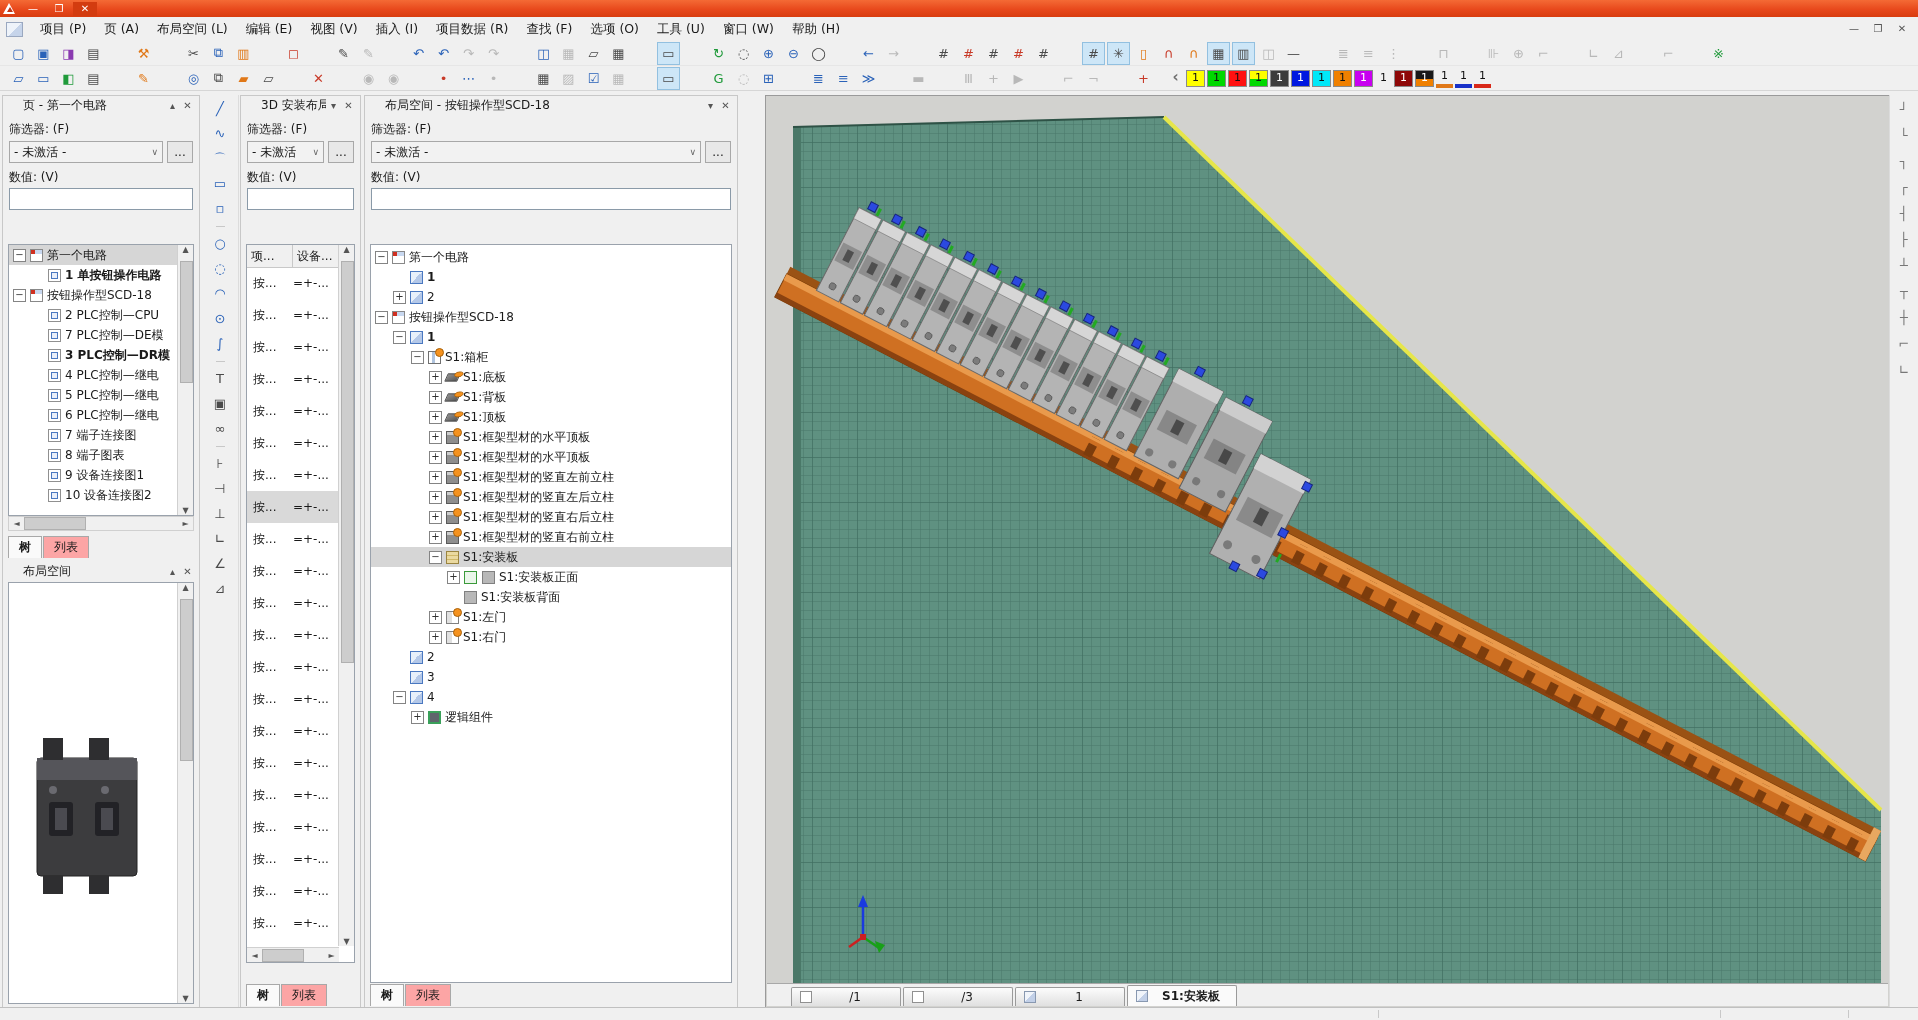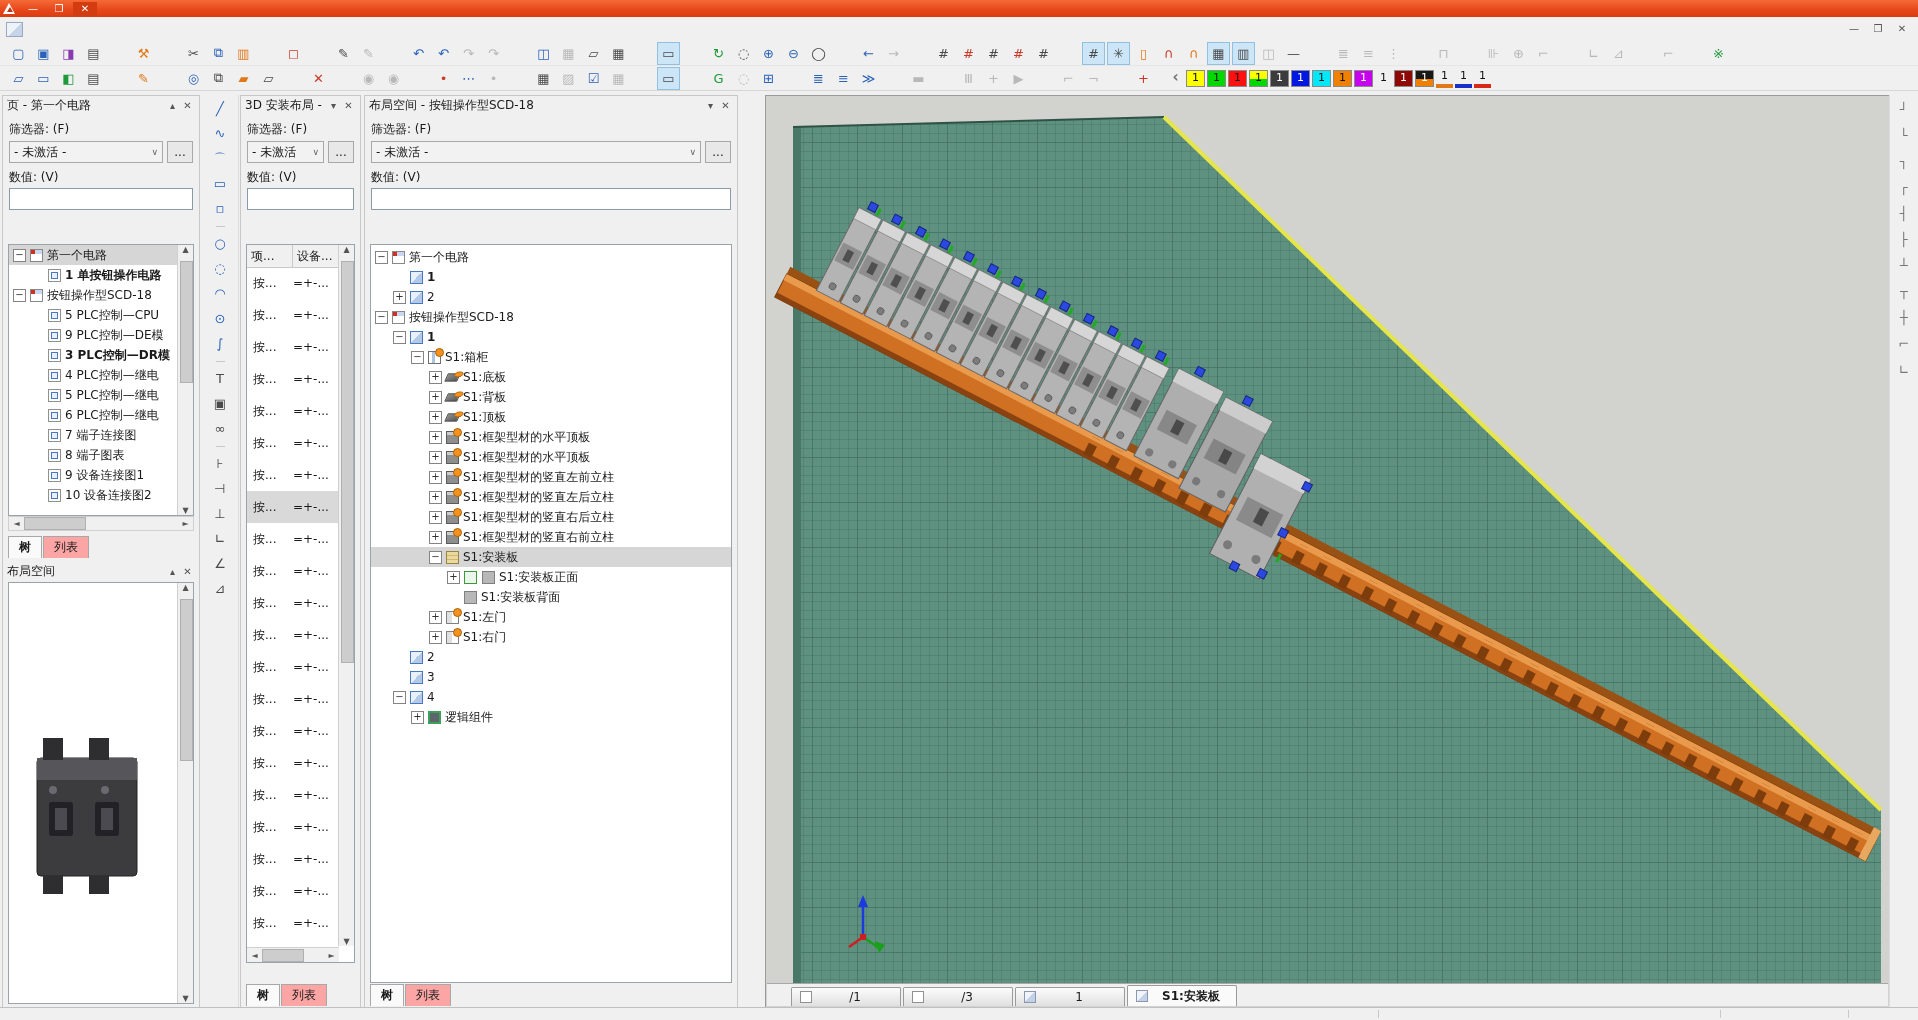--- a/index.html
+++ b/index.html
@@ -45,21 +45,21 @@
   .cbtn.c-blackorange{background:linear-gradient(180deg,#181818 54%,#f08000 54%);color:#fff;}
   .cbtn.c-ul{border:none;background:transparent;}
   .cbtn.c-ul-o{border:none;background:transparent;border-bottom:4px solid #e07818;}
   .cbtn.c-ul-b{border:none;background:transparent;border-bottom:4px solid #1830c8;}
   .cbtn.c-ul-r{border:none;background:transparent;border-bottom:4px solid #d82818;}
   .cbtn.navch{border:none;background:transparent;color:#707070;font-size:15px;font-weight:bold;line-height:13px;}
 
   
   .panel{position:absolute;top:95px;height:913px;background:#f0f0f0;border:1px solid #c8c8c8;box-sizing:border-box;}
   .phead{height:19px;display:flex;align-items:center;padding:0 4px;font-size:12px;background:#f0f0f0;}
-  .phead .ptitle{flex:1;white-space:nowrap;overflow:hidden;}
+  .phead .ptitle{flex:1;white-space:nowrap;overflow:hidden;margin-left:16px;}
   .phead .pbtn{width:15px;text-align:center;color:#555;font-size:10px;}
   .plabel{margin:6px 6px 2px 6px;font-size:12px;}
   .selrow{display:flex;margin:3px 6px;gap:4px;}
   .dropdown{flex:1;height:22px;border:1px solid #a8a8a8;background:#f2f2f2;display:flex;align-items:center;
     padding:0 4px;font-size:12px;box-sizing:border-box;}
   .dropdown .dval{flex:1;white-space:nowrap;overflow:hidden;}
   .dropdown .chev{color:#666;font-size:9px;}
   .morebtn{width:26px;height:22px;border:1px solid #a8a8a8;background:#e8e8e8;text-align:center;line-height:20px;box-sizing:border-box;}
   .tfield{margin:2px 6px;height:22px;border:1px solid #8a9aa8;background:#fff;box-sizing:border-box;}
   .treebox{position:absolute;left:5px;right:5px;border:1px solid #9aa2ac;background:#fff;overflow:hidden;}
@@ -168,20 +168,35 @@
     <span class="wbtns">
 
     <span class="wbtn">—</span>
         <span class="wbtn">❐</span>
         <span class="wbtn close">✕</span>
       </span>
   </div>
 
   <div id="menubar">
     <span class="appico"></span>
+    <span style="display:flex">
+
+    <span class="menuitem">项目 (P)</span>
+        <span class="menuitem">页 (A)</span>
+        <span class="menuitem">布局空间 (L)</span>
+        <span class="menuitem">编辑 (E)</span>
+        <span class="menuitem">视图 (V)</span>
+        <span class="menuitem">插入 (I)</span>
+        <span class="menuitem">项目数据 (R)</span>
+        <span class="menuitem">查找 (F)</span>
+        <span class="menuitem">选项 (O)</span>
+        <span class="menuitem">工具 (U)</span>
+        <span class="menuitem">窗口 (W)</span>
+        <span class="menuitem">帮助 (H)</span>
+      </span>
     <span class="mwbtns">
 
     <span class="mwbtn">—</span>
         <span class="mwbtn">❐</span>
         <span class="mwbtn">✕</span>
       </span>
   </div>
 
   <div id="toolbar1" class="toolbar">
 
@@ -360,27 +375,27 @@
           <div class="trow lv0 ic-book exp-minus">
           <span class="texp"></span>
           <span class="ticon"></span>
 
           <span class="tlabel">按钮操作型SCD-18</span>
         </div>
           <div class="trow lv1 ic-ppage">
           <span class="texp"></span>
           <span class="ticon"></span>
 
-          <span class="tlabel">5 PLC控制—CPU</span>
+          <span class="tlabel">2 PLC控制—CPU</span>
         </div>
           <div class="trow lv1 ic-ppage">
           <span class="texp"></span>
           <span class="ticon"></span>
 
-          <span class="tlabel">9 PLC控制—DE模</span>
+          <span class="tlabel">7 PLC控制—DE模</span>
         </div>
           <div class="trow lv1 ic-ppage bold">
           <span class="texp"></span>
           <span class="ticon"></span>
 
           <span class="tlabel">3 PLC控制—DR模</span>
         </div>
           <div class="trow lv1 ic-ppage">
           <span class="texp"></span>
           <span class="ticon"></span>

